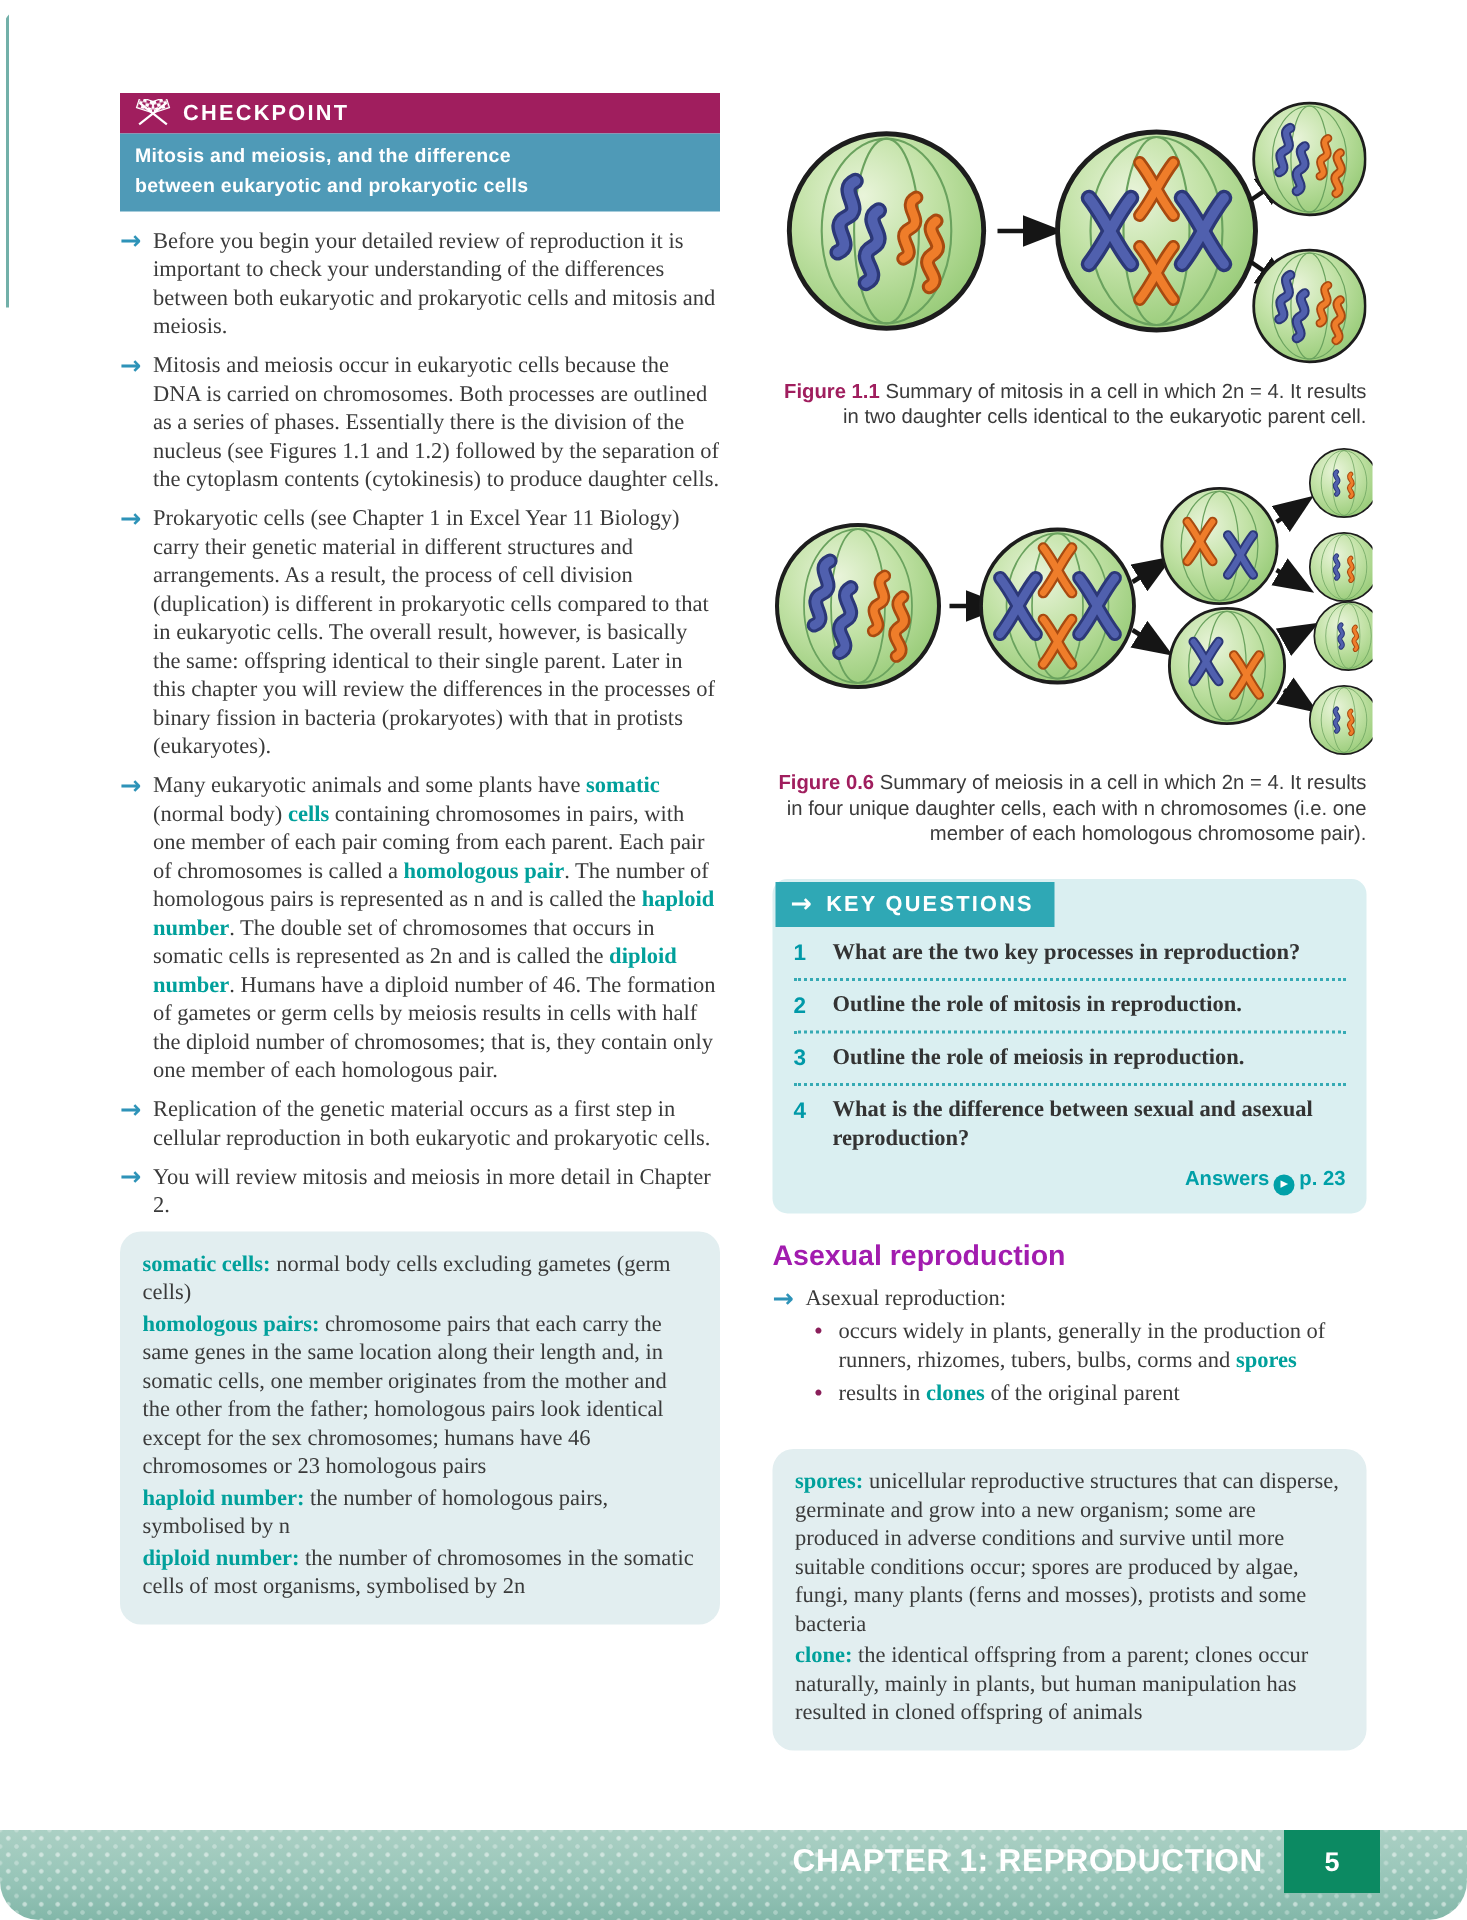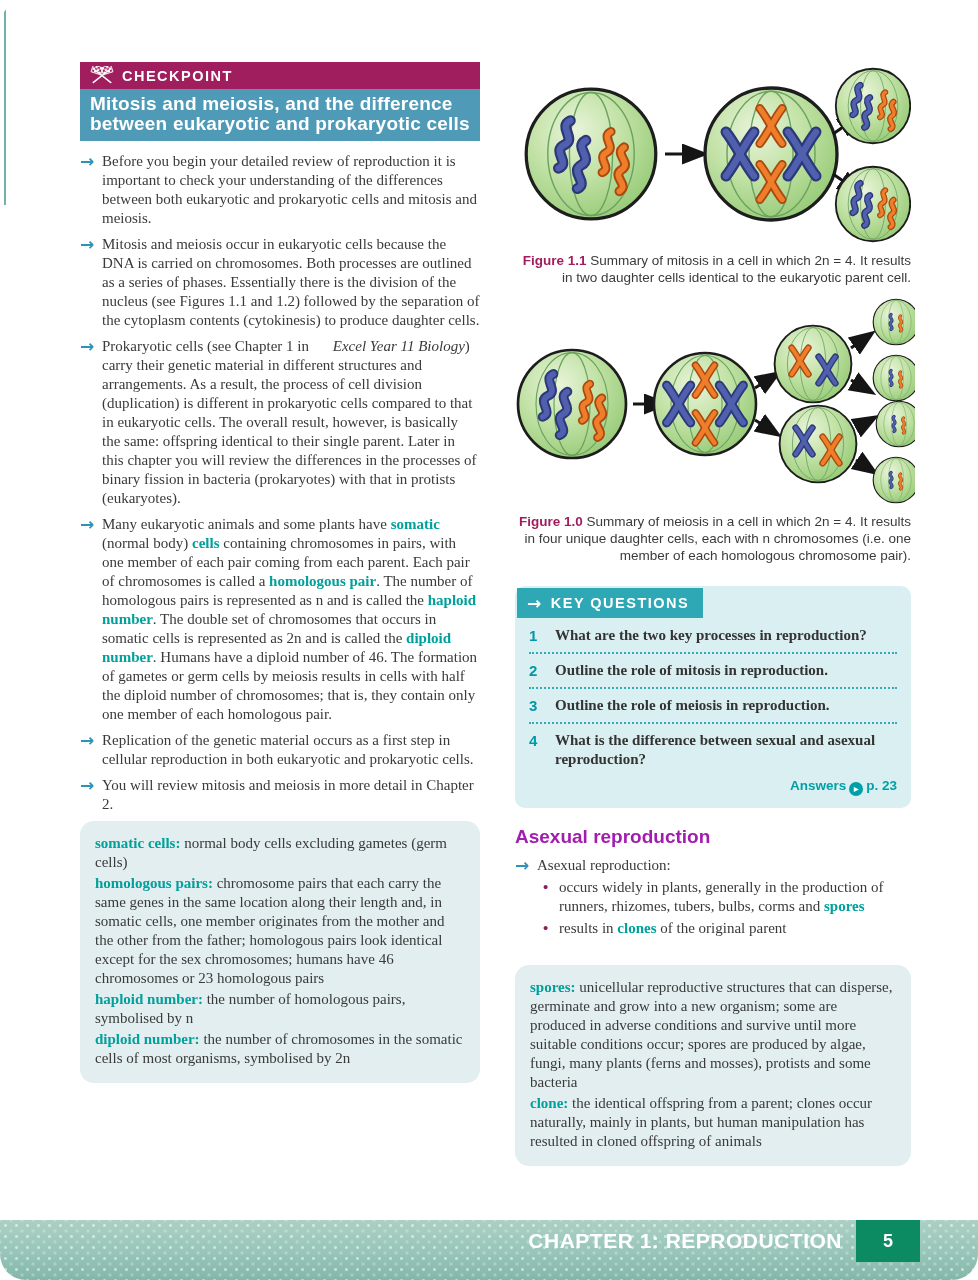--- a/index.html
+++ b/index.html
@@ -8,29 +8,29 @@
         font-family:"Liberation Serif", serif;color:#3a3a3a;border-radius:26px;}
   .edge-line{position:absolute;left:4px;top:0;width:2px;height:205px;background:#72b0a9;}
 
   
   .col-left{position:absolute;left:80px;top:62px;width:400px;}
   .cp-banner{background:#a01e5e;color:#fff;height:27px;display:flex;align-items:center;
              padding:0 10px;box-sizing:border-box;font-family:"Liberation Sans",sans-serif;
              font-weight:bold;font-size:14.5px;letter-spacing:1.5px;}
   .cp-banner svg{margin-right:8px;flex:0 0 auto;}
   .cp-title{background:#4f9ab7;color:#fff;padding:5px 10px 7px 10px;
-            font-family:"Liberation Sans",sans-serif;font-weight:bold;font-size:19px;
+            font-family:"Liberation Sans",sans-serif;font-weight:bold;font-size:13px;
             line-height:20px;letter-spacing:.2px;}
   .bullets{margin-top:11px;}
   .bullet{display:flex;margin-bottom:7px;font-size:15px;line-height:19px;}
   .bullet .arrow{flex:0 0 22px;color:#2e93b8;font-weight:bold;font-size:17px;line-height:18px;
                  font-family:"DejaVu Sans",sans-serif;}
   .bullet .btext{flex:1;}
   .term{color:#00a09b;font-weight:bold;}
-  .italic{font-style:italic;margin-left:20px;}
+  .italic{}
 
   .defbox{background:#e2eef0;border-radius:14px;padding:13px 15px;margin-top:0;
           font-size:15px;line-height:19px;}
   .defbox p{margin:0 0 2px 0;}
 
   
   .col-right{position:absolute;left:515px;top:62px;width:396px;}
   .fig{display:block;}
   .caption{font-family:Liberation Sans, sans-serif;font-size:13.5px;line-height:17px;
            color:#3b3b3b;margin:5px 0 0 0;text-align:right;}
@@ -285,21 +285,21 @@
             <use href="#hap"></use>
           </g>
         </g>
       <g transform="translate(381,184)">
           <use href="#cell" transform="scale(0.38)"></use>
           <g transform="scale(0.38)">
             <use href="#hap"></use>
           </g>
         </g>
     </svg>
-    <p class="caption"><span class="figlabel">Figure 1.0</span><span> Summary of meiosis in a cell in which 2n = 4. It results in four unique daughter cells, each with n chromosomes (i.e. one member of each homologous chromosome pair).</span></p>
+    <p class="caption"><span class="figlabel">Figure 0.6</span><span> Summary of meiosis in a cell in which 2n = 4. It results in four unique daughter cells, each with n chromosomes (i.e. one member of each homologous chromosome pair).</span></p>
 
     <div class="kq">
       <div class="kq-banner">
         <span class="arrow">→</span>
         <span>KEY QUESTIONS</span>
       </div>
       <div class="kq-row">
           <span class="kq-num">1</span>
           <span class="kq-text">What are the two key processes in reproduction?</span>
         </div>

